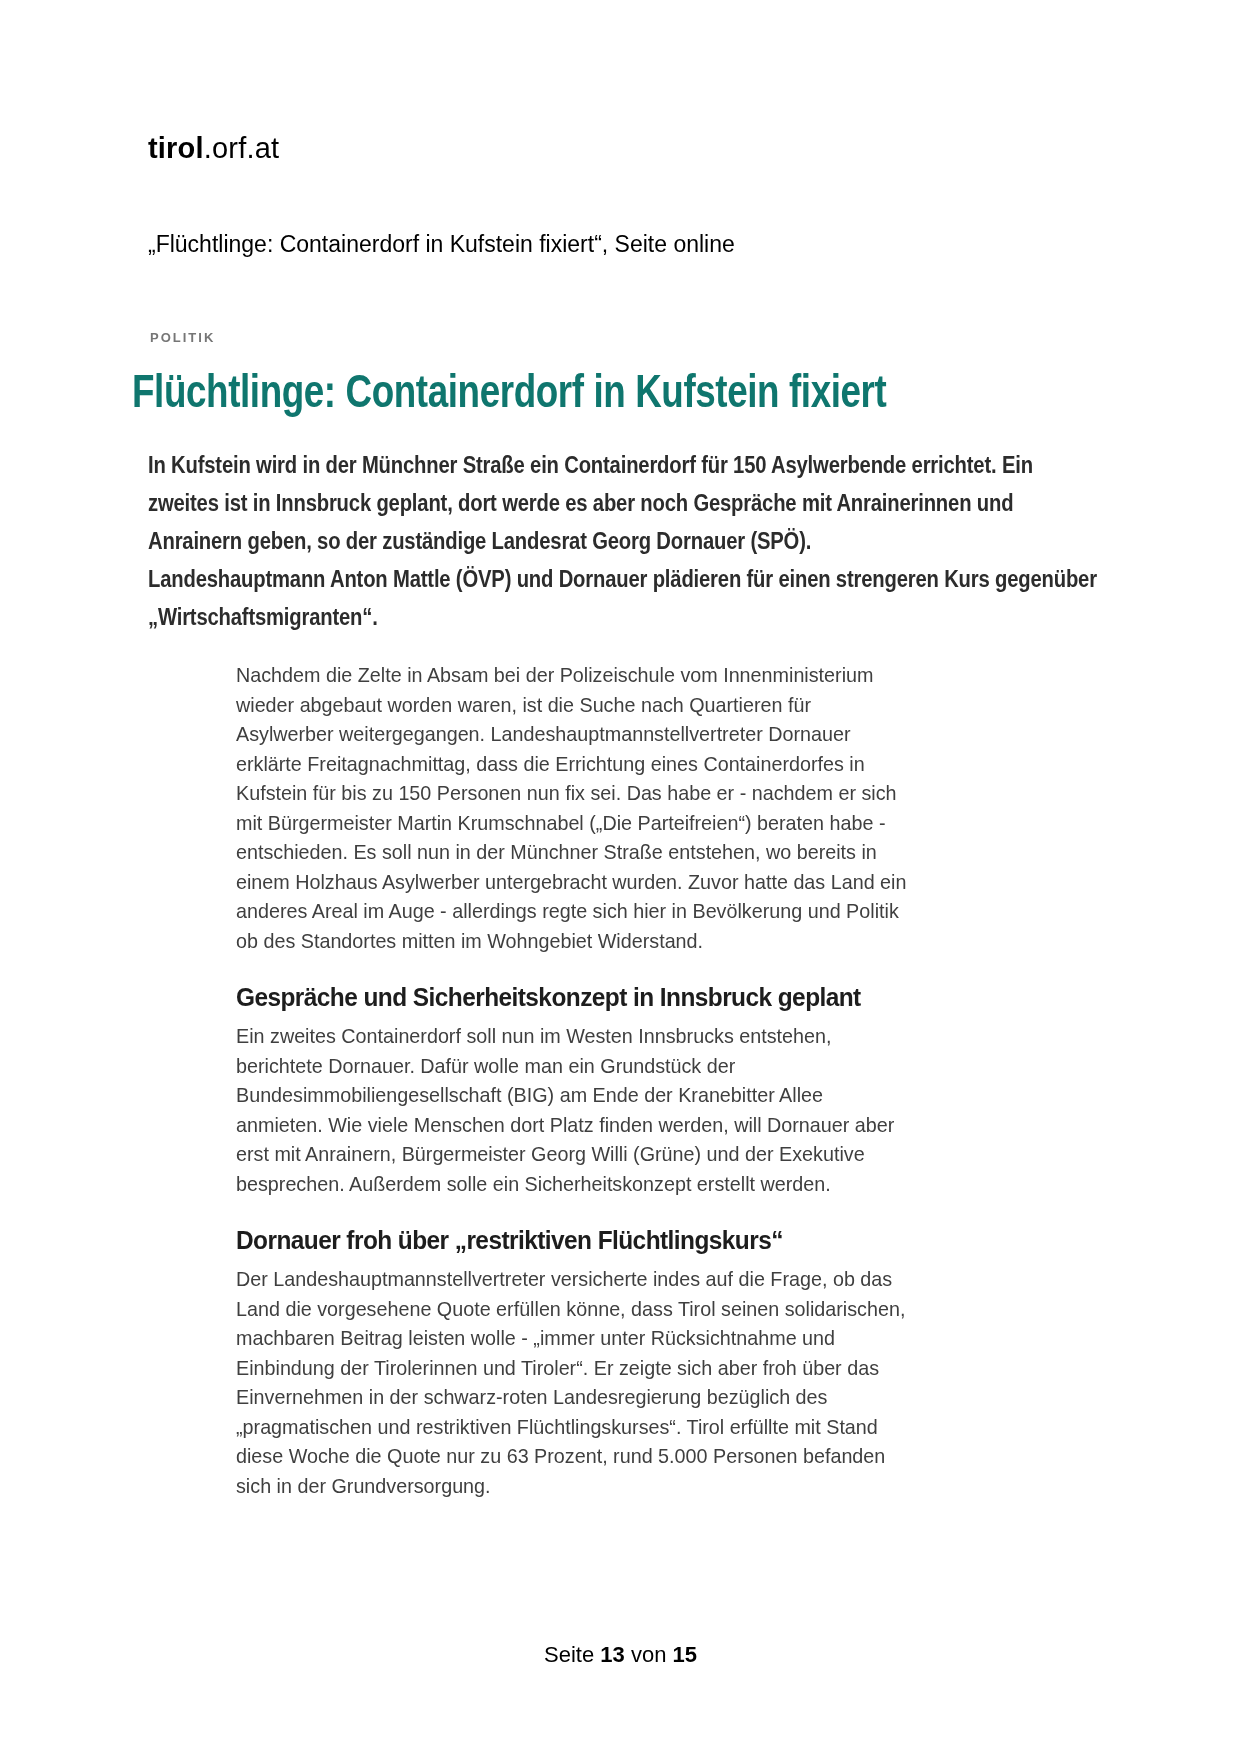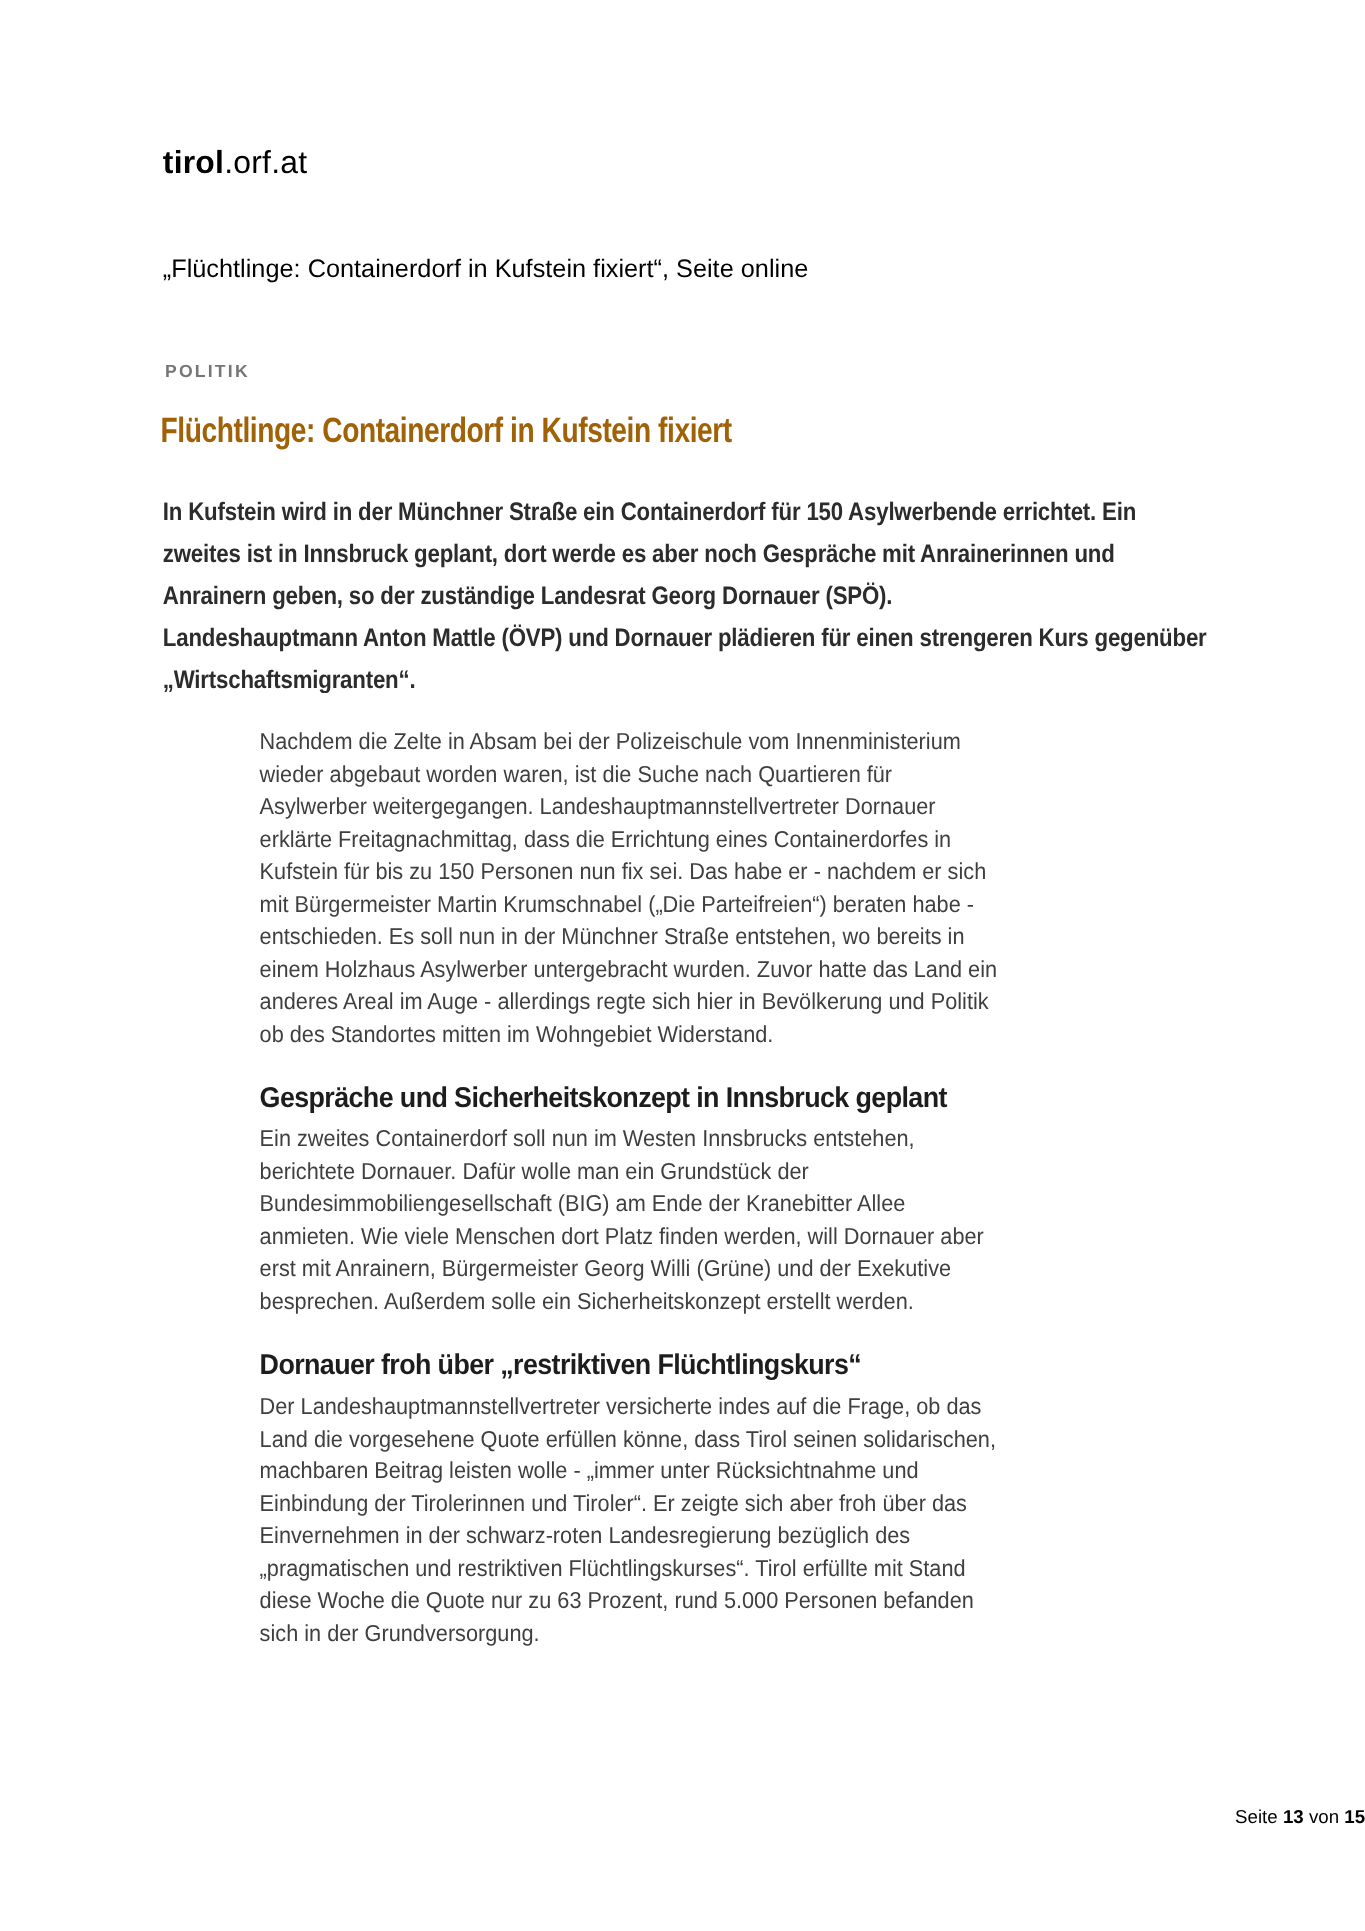--- a/index.html
+++ b/index.html
@@ -39,35 +39,35 @@
     font-weight: normal;
     color: #000000;
     white-space: nowrap;
   }
 
   
   .category {
     position: absolute;
     left: 150px;
     top: 318px;
-    font-size: 16px;
+    font-size: 13px;
     font-weight: 600;
     letter-spacing: 2px;
     color: #767676;
   }
 
   
   .title {
     position: absolute;
-    left: 146px;
+    left: 132px;
     top: 352px;
     margin: 0;
-    font-size: 32px;
+    font-size: 46px;
     font-weight: bold;
-    color: #a16207;
+    color: #0f766e;
     line-height: 54px;
   }
   .title .cond {
     display: inline-block;
     transform: scaleX(0.80);
     transform-origin: 0 50%;
     white-space: nowrap;
     letter-spacing: -0.5px;
   }
 
@@ -110,22 +110,22 @@
     line-height: 32px;
     letter-spacing: -0.6px;
   }
 
   
   .footer {
     position: absolute;
     left: 0;
     right: 0;
     top: 1630px;
-    text-align: right;
-    font-size: 17px;
+    text-align: center;
+    font-size: 22px;
     color: #000000;
   }
   .footer .bold { font-weight: bold; }
 </style>
 </head>
 <body>
 
 <div class="page">
 
   <div class="site-logo">

